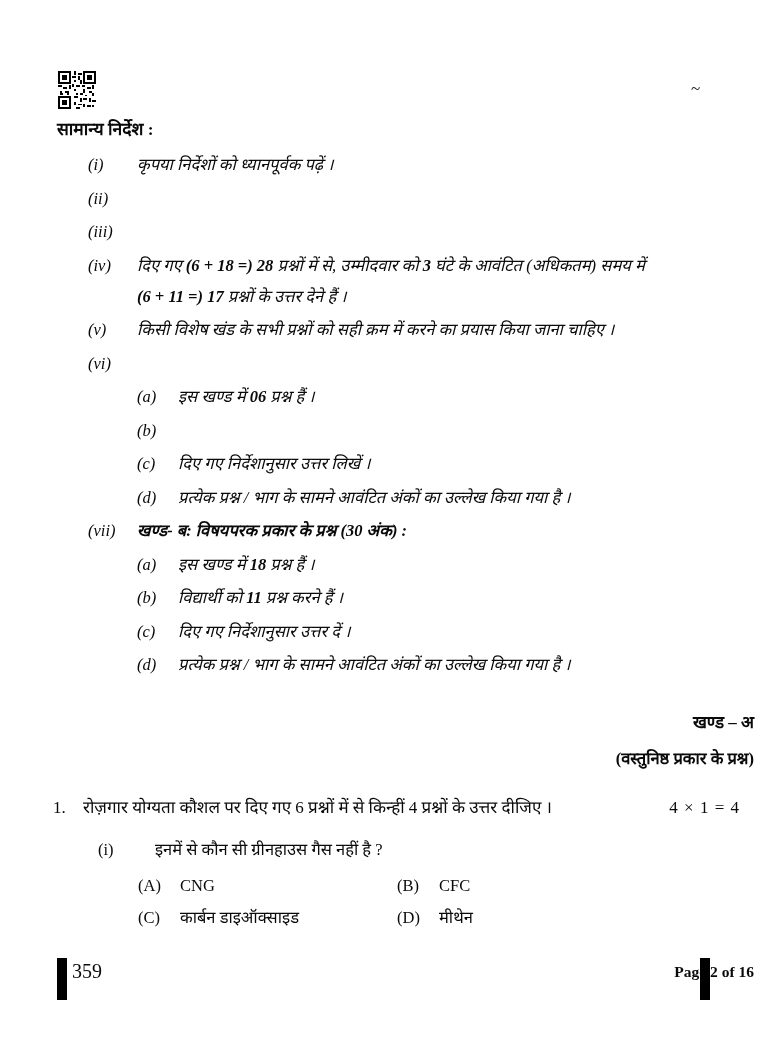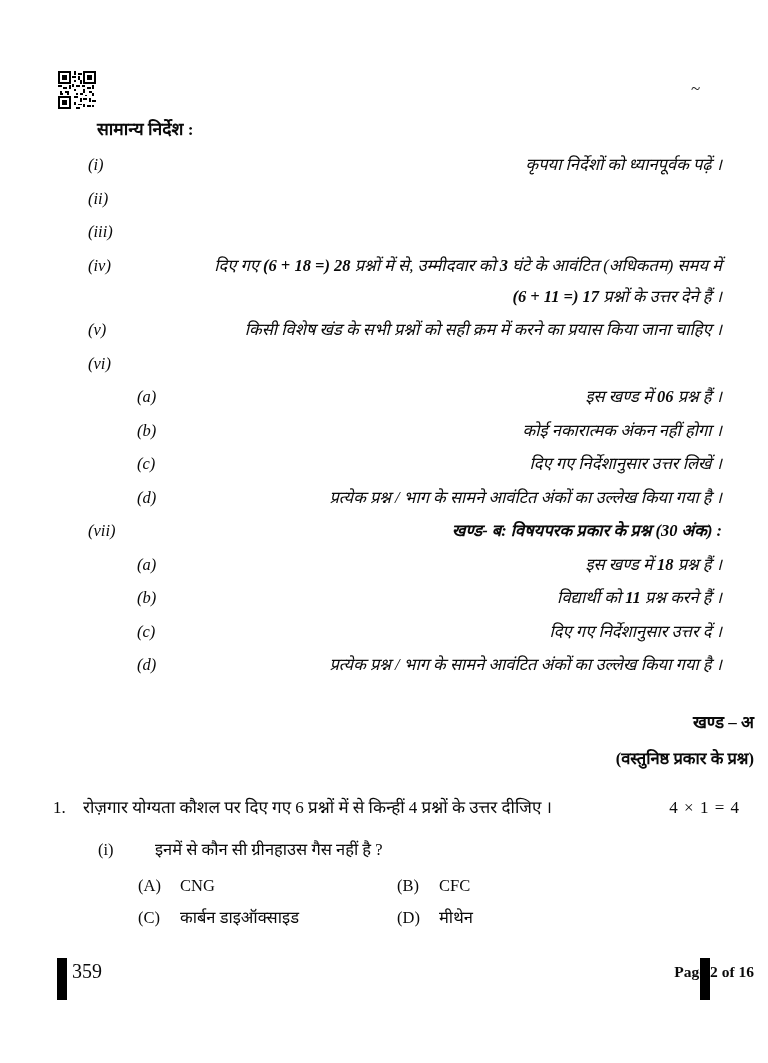--- a/index.html
+++ b/index.html
@@ -14,36 +14,36 @@
     font-family: "Liberation Serif", "DejaVu Serif", serif;
     overflow: hidden;
   }
   
   .qr { position: absolute; left: 58px; top: 71px; width: 38px; height: 38px; }
   
   .tilde { position: absolute; left: 691px; top: 79px; font-size: 17px; color: #222; }
   
   .gi-heading {
     position: absolute; left: 57px; top: 116px;
-    font-weight: bold; font-size: 17.5px; margin-left: 40px;
+    font-weight: bold; font-size: 17.5px;
   }
   
   .instructions { position: absolute; left: 0; right: 0; top: 149px; }
   .inst-row {
     display: flex;
     padding-left: 88px; padding-right: 46px;
     font-style: italic;
     font-size: 16.5px;
     line-height: 31px;
     margin-bottom: 2.5px;
   }
   .inst-row.sub { padding-left: 137px; }
   .inst-num { flex: 0 0 49px; }
   .inst-row.sub .inst-num { flex: 0 0 41px; }
-  .inst-text { flex: 1; text-align: right; }
+  .inst-text { flex: 1; }
   .b { font-weight: 700; }
   
   .section-title, .section-subtitle {
     position: absolute; left: 14px; width: 740px;
     text-align: right; font-weight: bold; font-size: 17px;
   }
   .section-title { top: 710px; }
   .section-subtitle { top: 746px; font-size: 16.5px; }
   
   .q-row {
@@ -157,21 +157,20 @@
       </div>
       <div class="inst-row">
         <span class="inst-num">(vi)</span>
       </div>
       <div class="inst-row sub">
         <span class="inst-num">(a)</span>
         <span class="inst-text"><span>इस खण्ड में </span><span class="b">06</span><span> प्रश्न हैं ।</span></span>
       </div>
       <div class="inst-row sub">
         <span class="inst-num">(b)</span>
-        <span class="inst-text"><span>कोई नकारात्मक अंकन नहीं होगा ।</span></span>
       </div>
       <div class="inst-row sub">
         <span class="inst-num">(c)</span>
         <span class="inst-text"><span>दिए गए निर्देशानुसार उत्तर लिखें ।</span></span>
       </div>
       <div class="inst-row sub">
         <span class="inst-num">(d)</span>
         <span class="inst-text"><span>प्रत्येक प्रश्न / भाग के सामने आवंटित अंकों का उल्लेख किया गया है ।</span></span>
       </div>
       <div class="inst-row">

